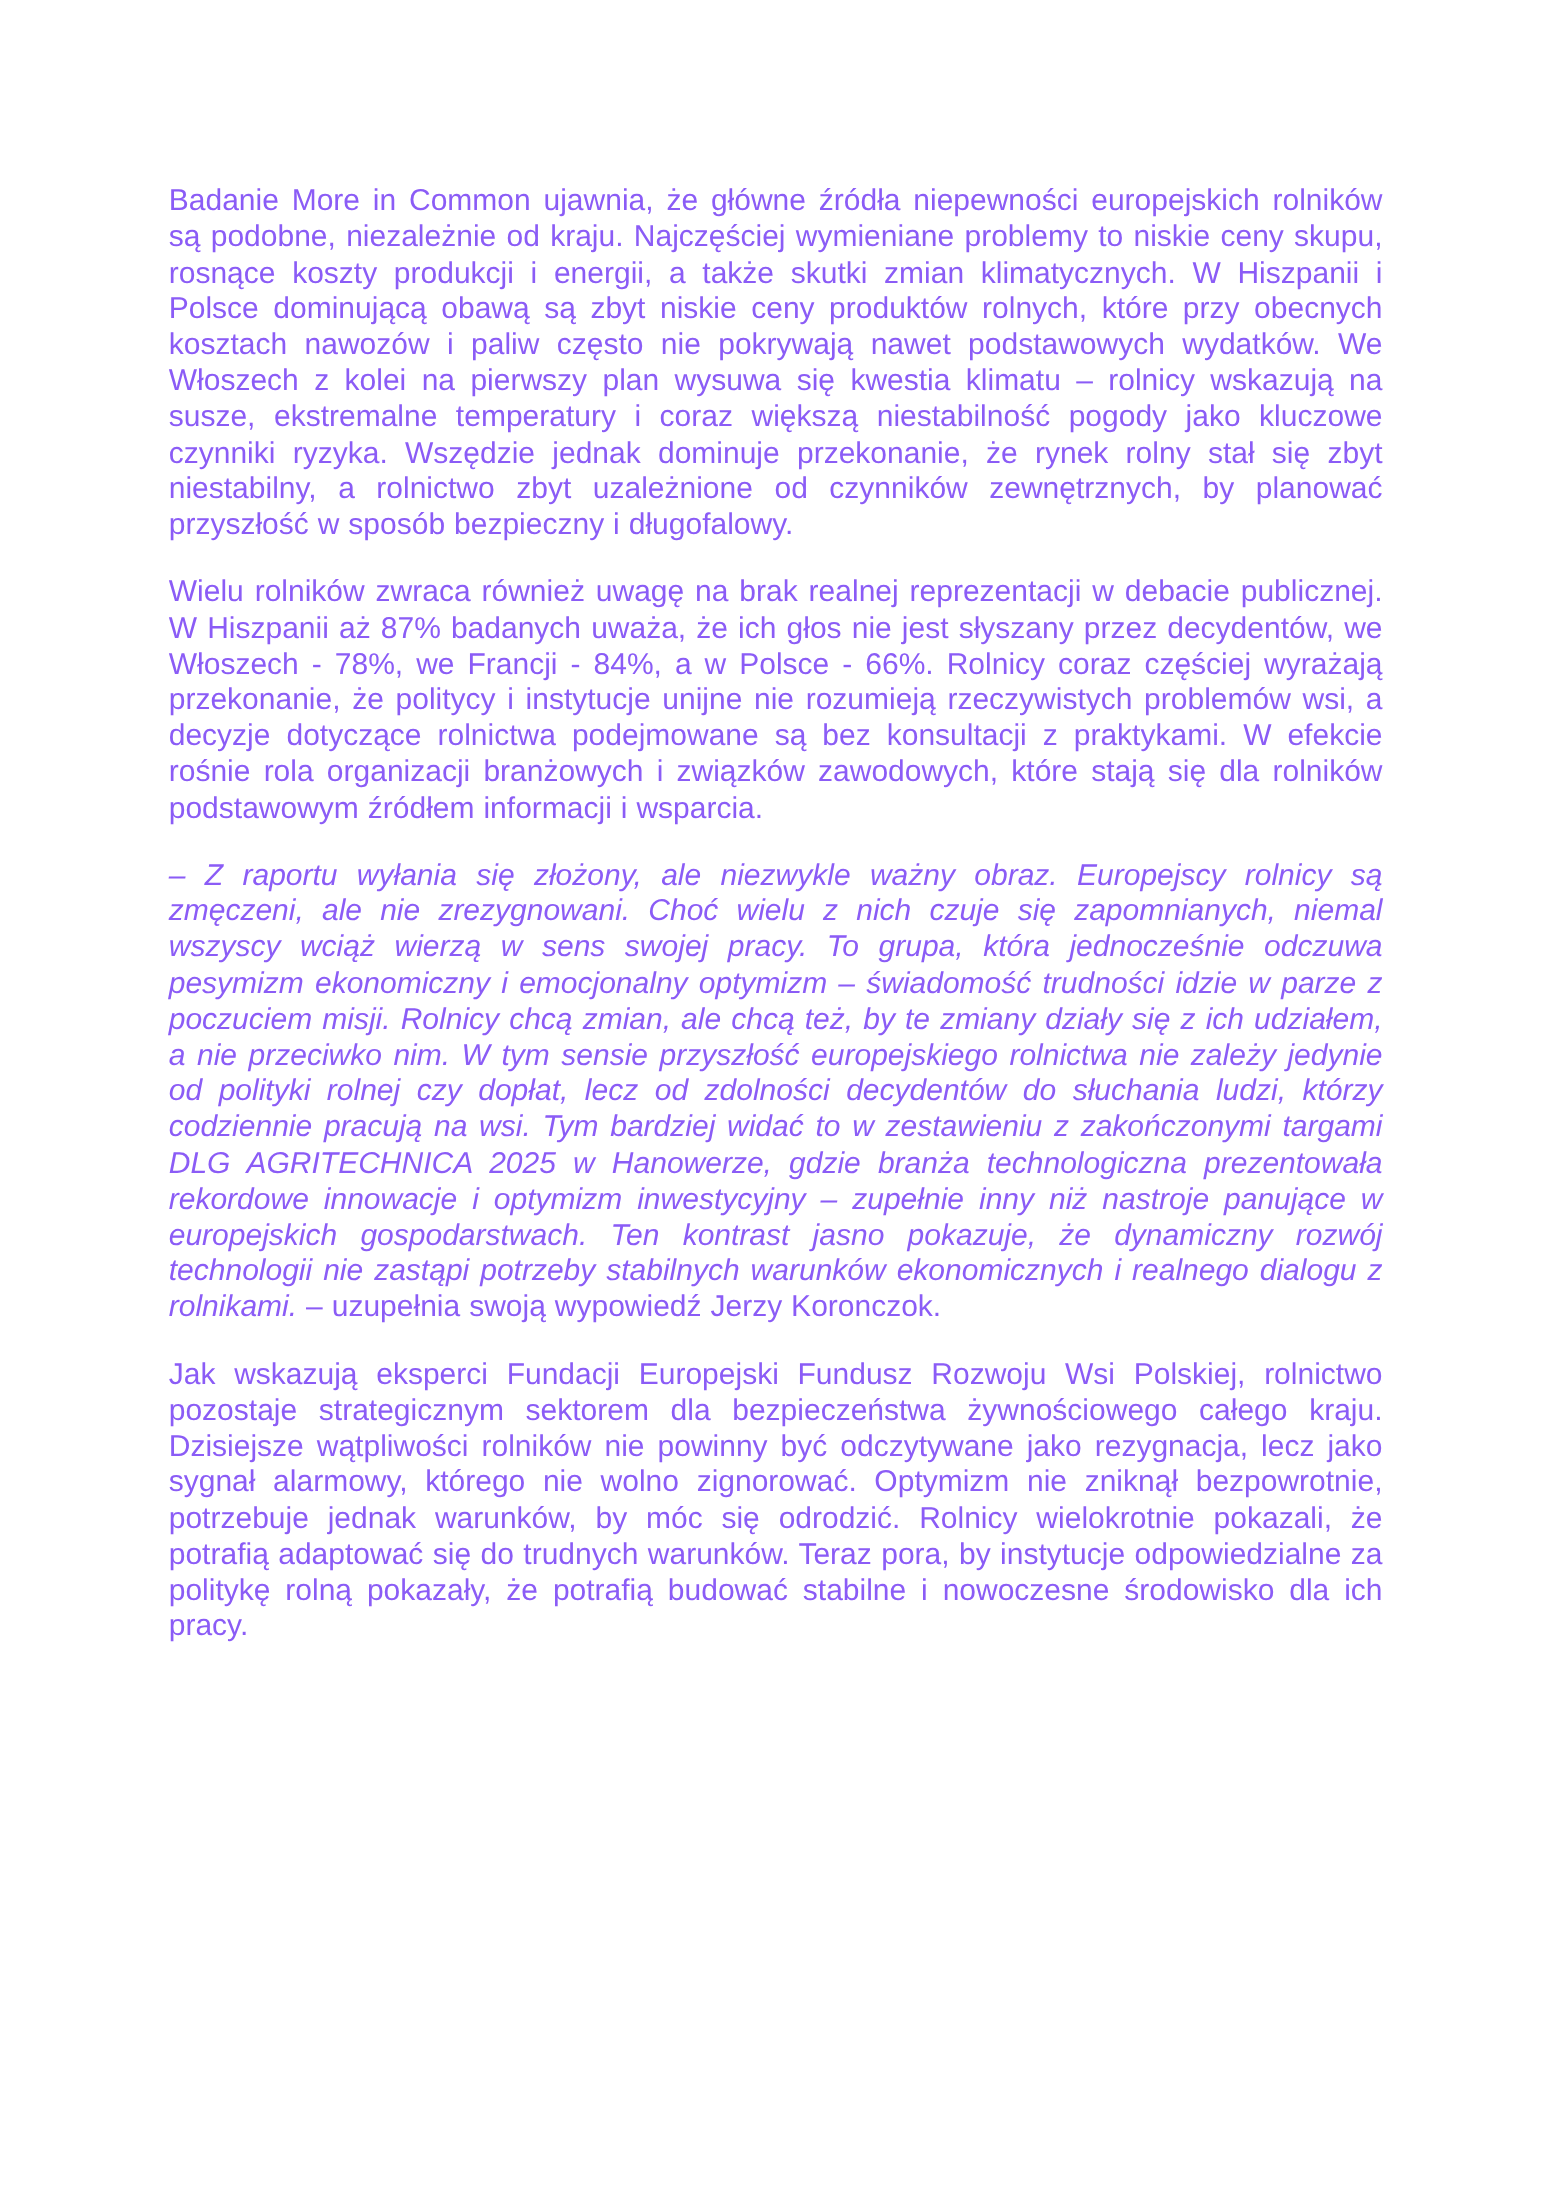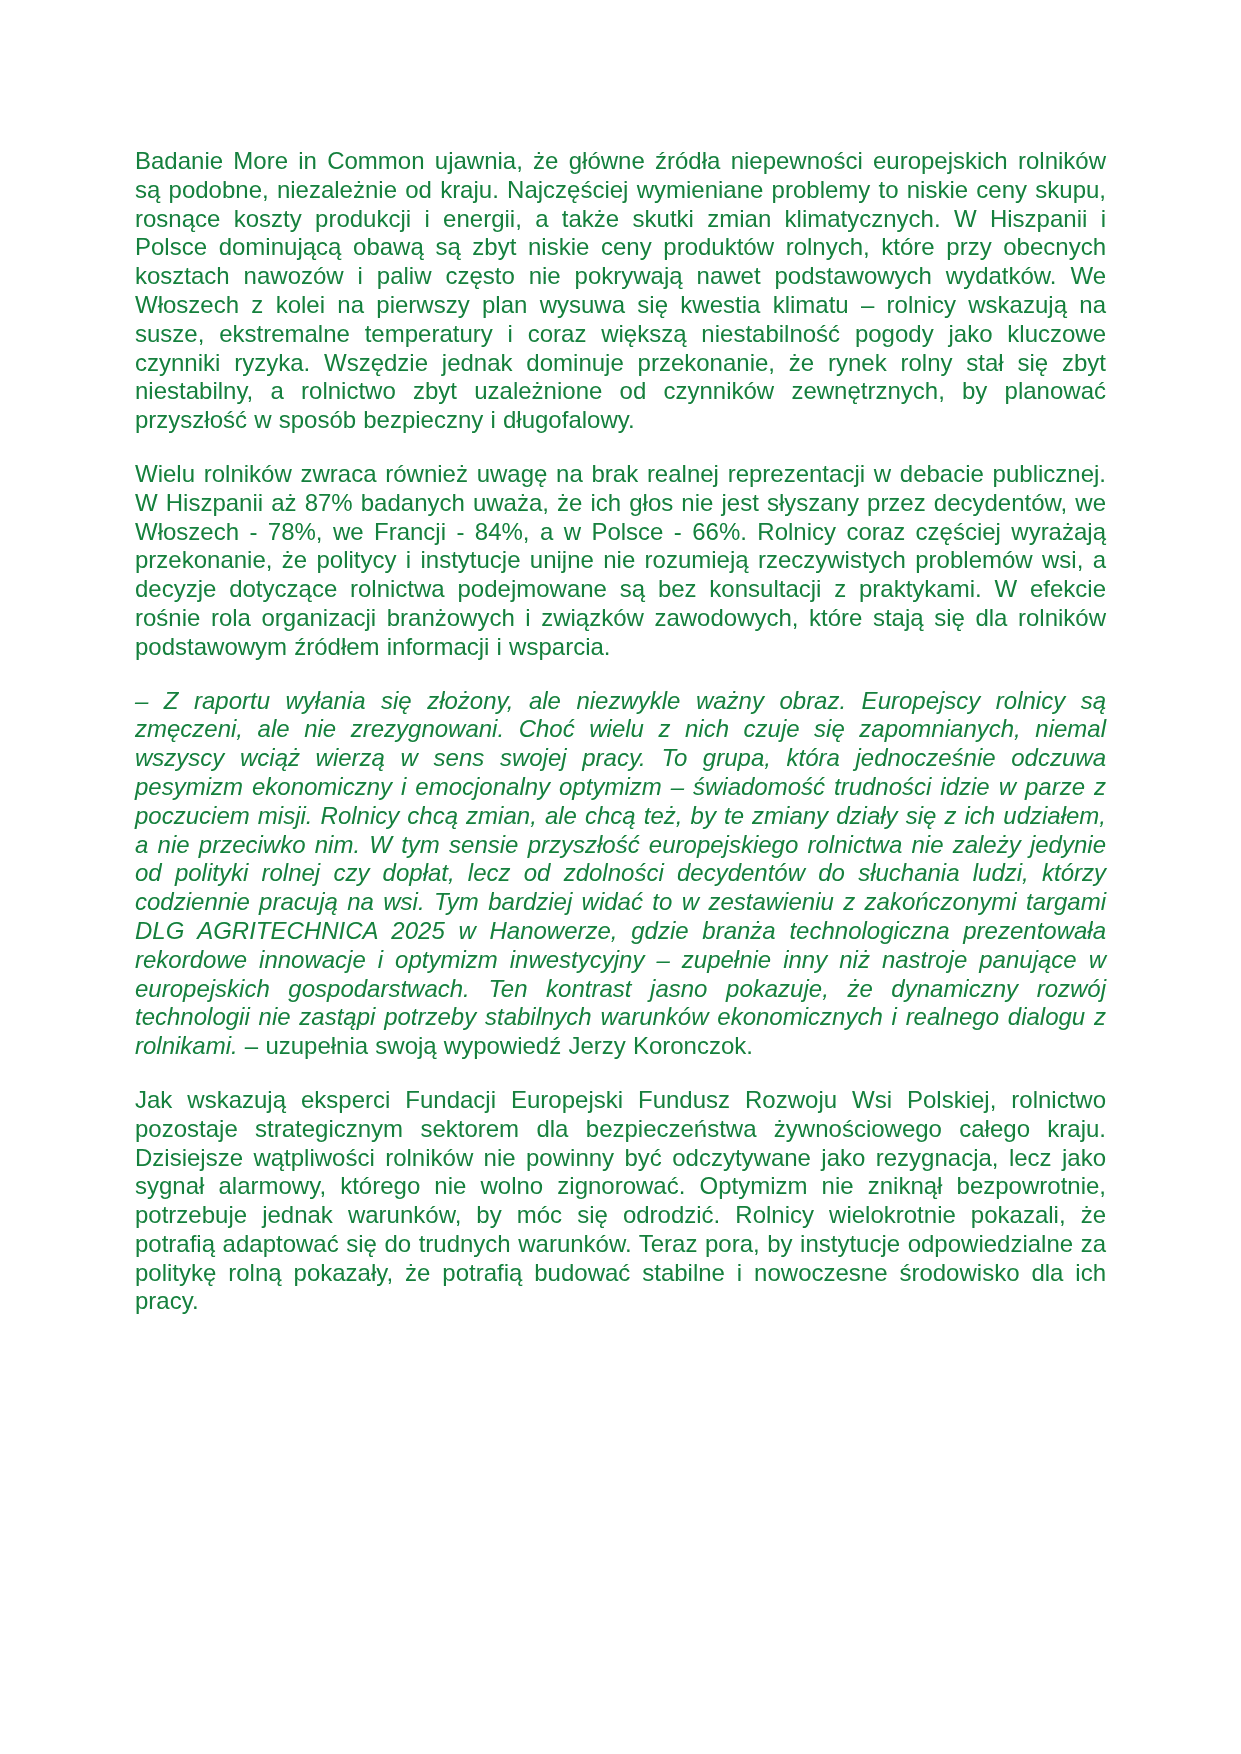--- a/index.html
+++ b/index.html
@@ -8,21 +8,21 @@
     background: #ffffff;
   }
   .page {
     position: relative;
     width: 1241px;
     height: 1754px;
     margin: 0 auto;
     background: #ffffff;
     box-sizing: border-box;
     padding: 147px 135px 0 135px;
-    color: #15803d;
+    color: #8b5cf6;
     font-family: "Liberation Sans", "DejaVu Sans", sans-serif;
     font-size: 24px;
     line-height: 28.8px;
     overflow: hidden;
   }
   .page p {
     margin: 0 0 25px 0;
     text-align: justify;
     word-spacing: 0.5px;
   }

